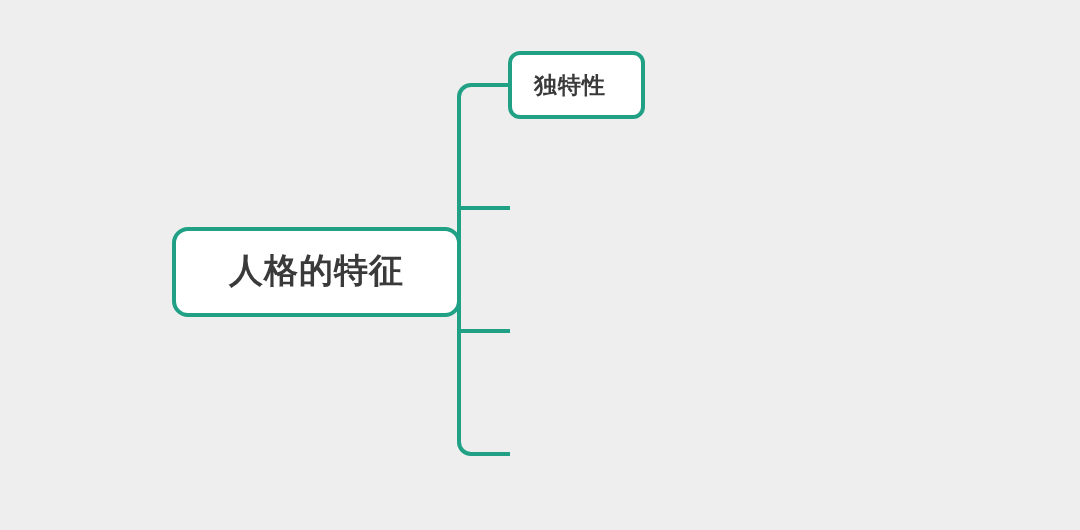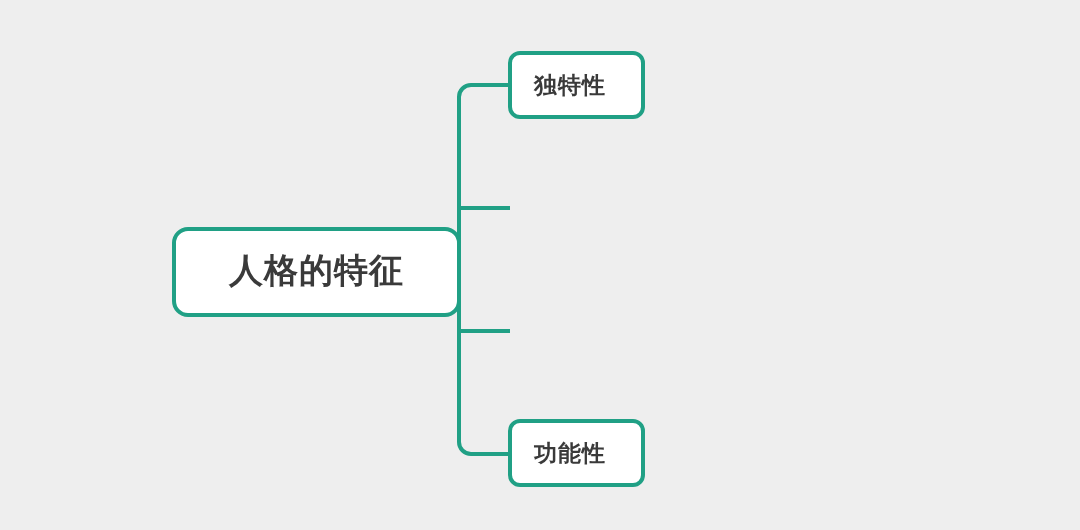--- a/index.html
+++ b/index.html
@@ -81,17 +81,14 @@
   <div class="node node-root">
     <span>人格的特征</span>
   </div>
 
   <div class="node node-child node-child-0">
     <span>独特性</span>
   </div>
 
 
 
-  <div class="node node-child node-child-3">
-    <span>功能性</span>
-  </div>
 
 </div>
 
 </body></html>

